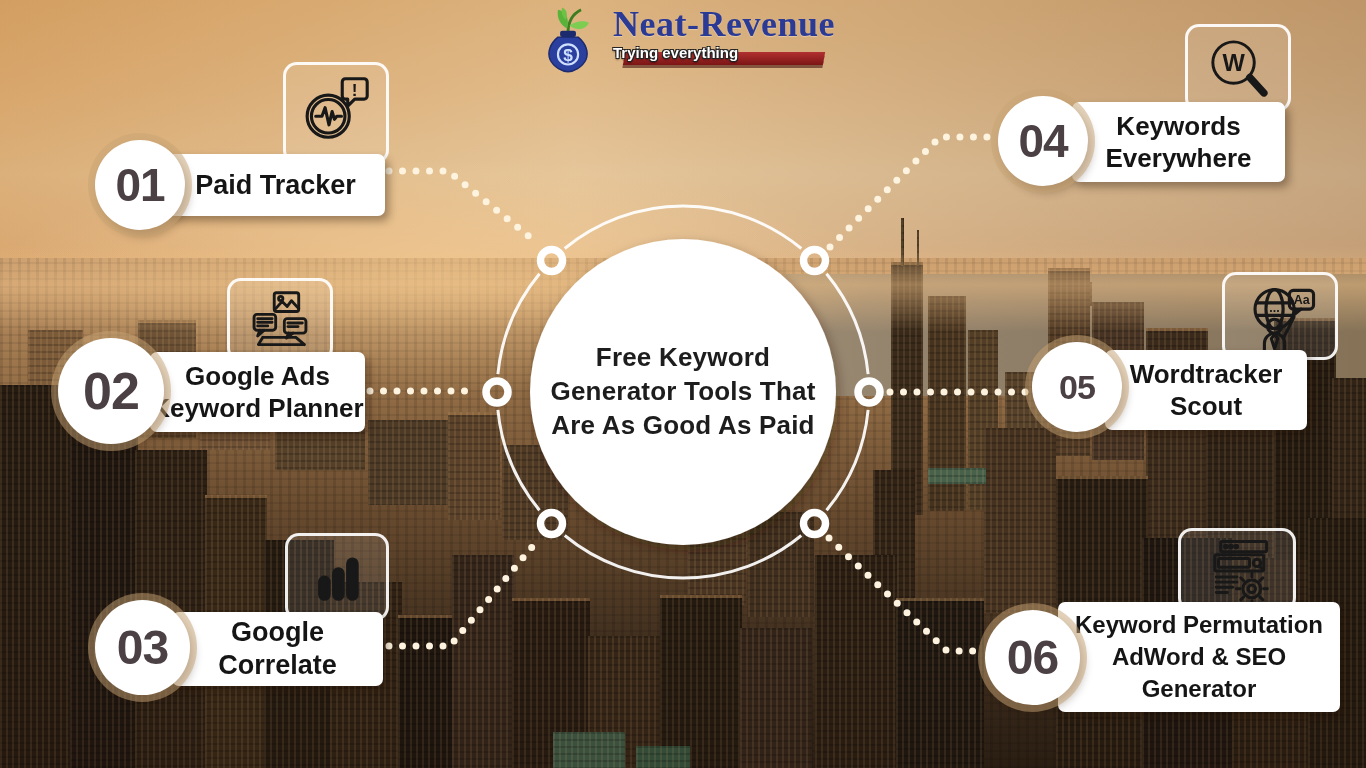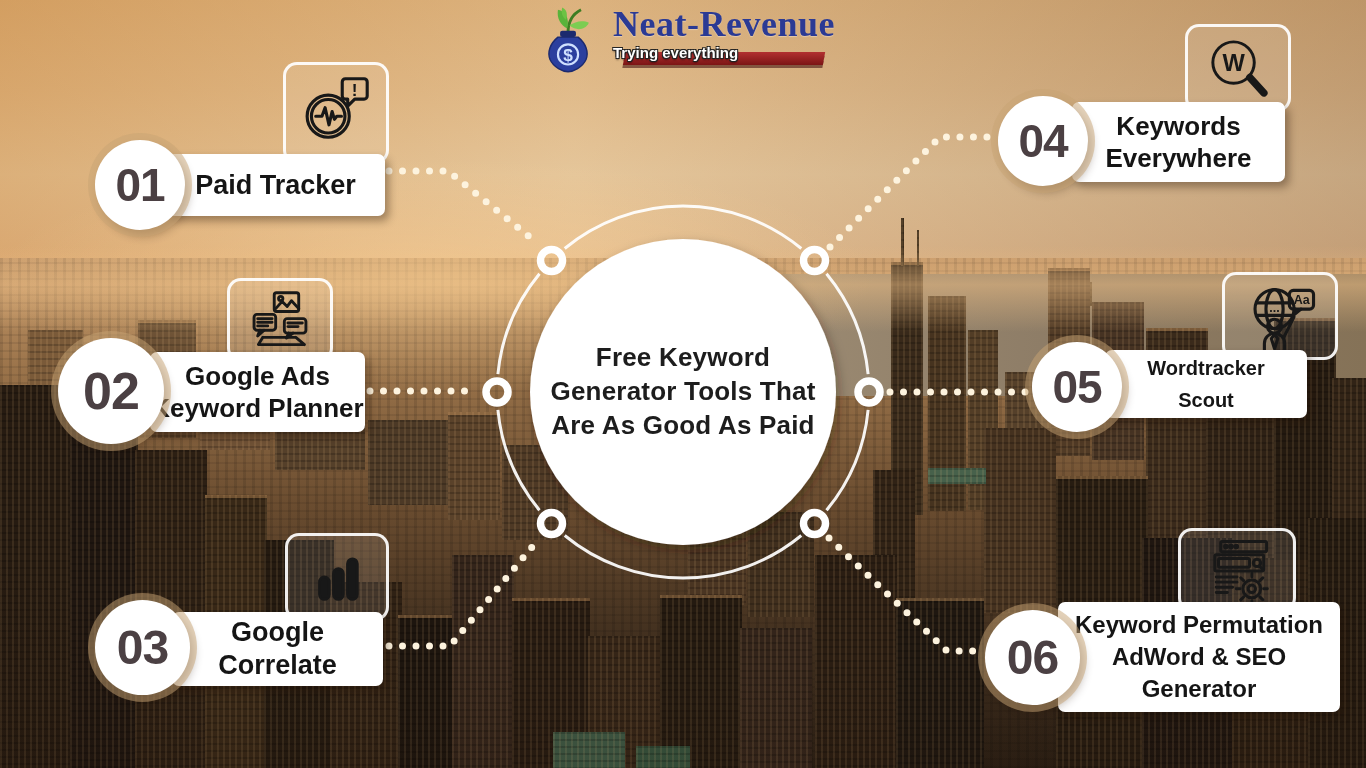--- a/index.html
+++ b/index.html
@@ -260,25 +260,25 @@
       <text x="43" y="40" font-size="16" text-anchor="middle">...</text>
       <circle cx="43" cy="58" r="9"></circle>
       <path d="M30,92 v-12 a13,13 0 0 1 13,-13 a13,13 0 0 1 13,13 v12"></path>
       <path d="M43,68 l-4,6 4,13 4,-13 z"></path>
       <path d="M55,72 L68,46"></path>
       <rect x="62" y="12" width="31" height="24" rx="5"></rect>
       <path d="M70,36 l-4,9 11,-9"></path>
       <text x="78" y="30" font-size="16" text-anchor="middle">Aa</text>
     </svg>
   </div>
-  <div class="bar" style="left:1105px;top:350px;width:202px;height:68px;font-size:20px;line-height:32px;">
+  <div class="bar" style="left:1105px;top:350px;width:202px;height:80px;font-size:26px;line-height:32px;">
     <span>Wordtracker</span>
     <span>Scout</span>
   </div>
-  <div class="num" style="left:1032px;top:342px;width:90px;height:90px;font-size:46px;">
+  <div class="num" style="left:1032px;top:342px;width:90px;height:90px;font-size:34px;">
     <span>05</span>
   </div>
 
   <div class="icon-box" style="left:1178px;top:528px;width:112px;height:78px;">
     <svg class="ic" width="74" height="74" viewBox="0 0 100 100">
       <rect x="28" y="6" width="62" height="14" rx="2"></rect>
       <circle cx="35" cy="13" r="1.8" fill="#181818"></circle>
         <circle cx="42" cy="13" r="1.8" fill="#181818"></circle>
         <circle cx="49" cy="13" r="1.8" fill="#181818"></circle>
       <rect x="20" y="24" width="66" height="22" rx="2"></rect>

